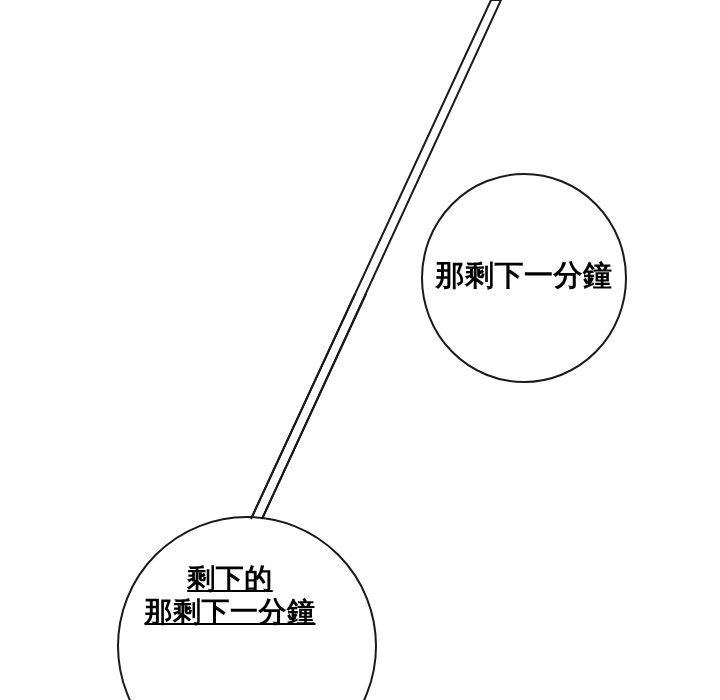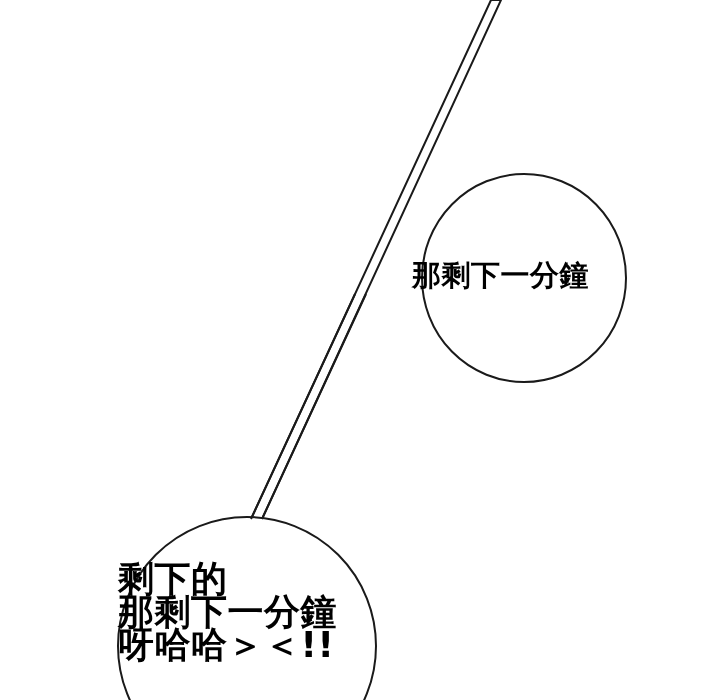--- a/index.html
+++ b/index.html
@@ -20,21 +20,21 @@
   #panel-svg {
     position: absolute;
     top: 0;
     left: 0;
     width: 720px;
     height: 700px;
     display: block;
   }
   .bubble-text {
     position: absolute;
-    text-align: left;
+    text-align: center;
     color: #000000;
     font-weight: 700;
     font-family: "DejaVu Sans", "Liberation Sans", sans-serif;
     white-space: nowrap;
     letter-spacing: 0.5px;
     line-height: 1;
     user-select: none;
   }
   
   #bubble-upper-text {
@@ -43,24 +43,25 @@
     width: 224px;
     font-size: 29px;
   }
   #bubble-upper-text .line {
     display: block;
     height: 34px;
     line-height: 34px;
   }
   
   #bubble-lower-text {
-    left: 118px;
+    left: 100px;
     top: 562px;
     width: 260px;
-    font-size: 36px;
+    font-size: 28px;
+    text-decoration: underline;
   }
   #bubble-lower-text .line {
     display: block;
     height: 33px;
     line-height: 33px;
   }
 </style>
 </head>
 <body>
 
@@ -78,16 +79,15 @@
     <path id="tail-base-overlay" d="M 251 519 L 355 294 M 262 519 L 366 294" fill="none" stroke="#1a1a1a" stroke-width="2"></path>
   </svg>
 
   <div id="bubble-upper-text" class="bubble-text">
     <span class="line">那剩下一分鐘</span>
   </div>
 
   <div id="bubble-lower-text" class="bubble-text">
     <span class="line">剩下的</span>
     <span class="line">那剩下一分鐘</span>
-    <span class="line">呀哈哈＞＜!!</span>
   </div>
 
 </div>
 
 </body></html>

